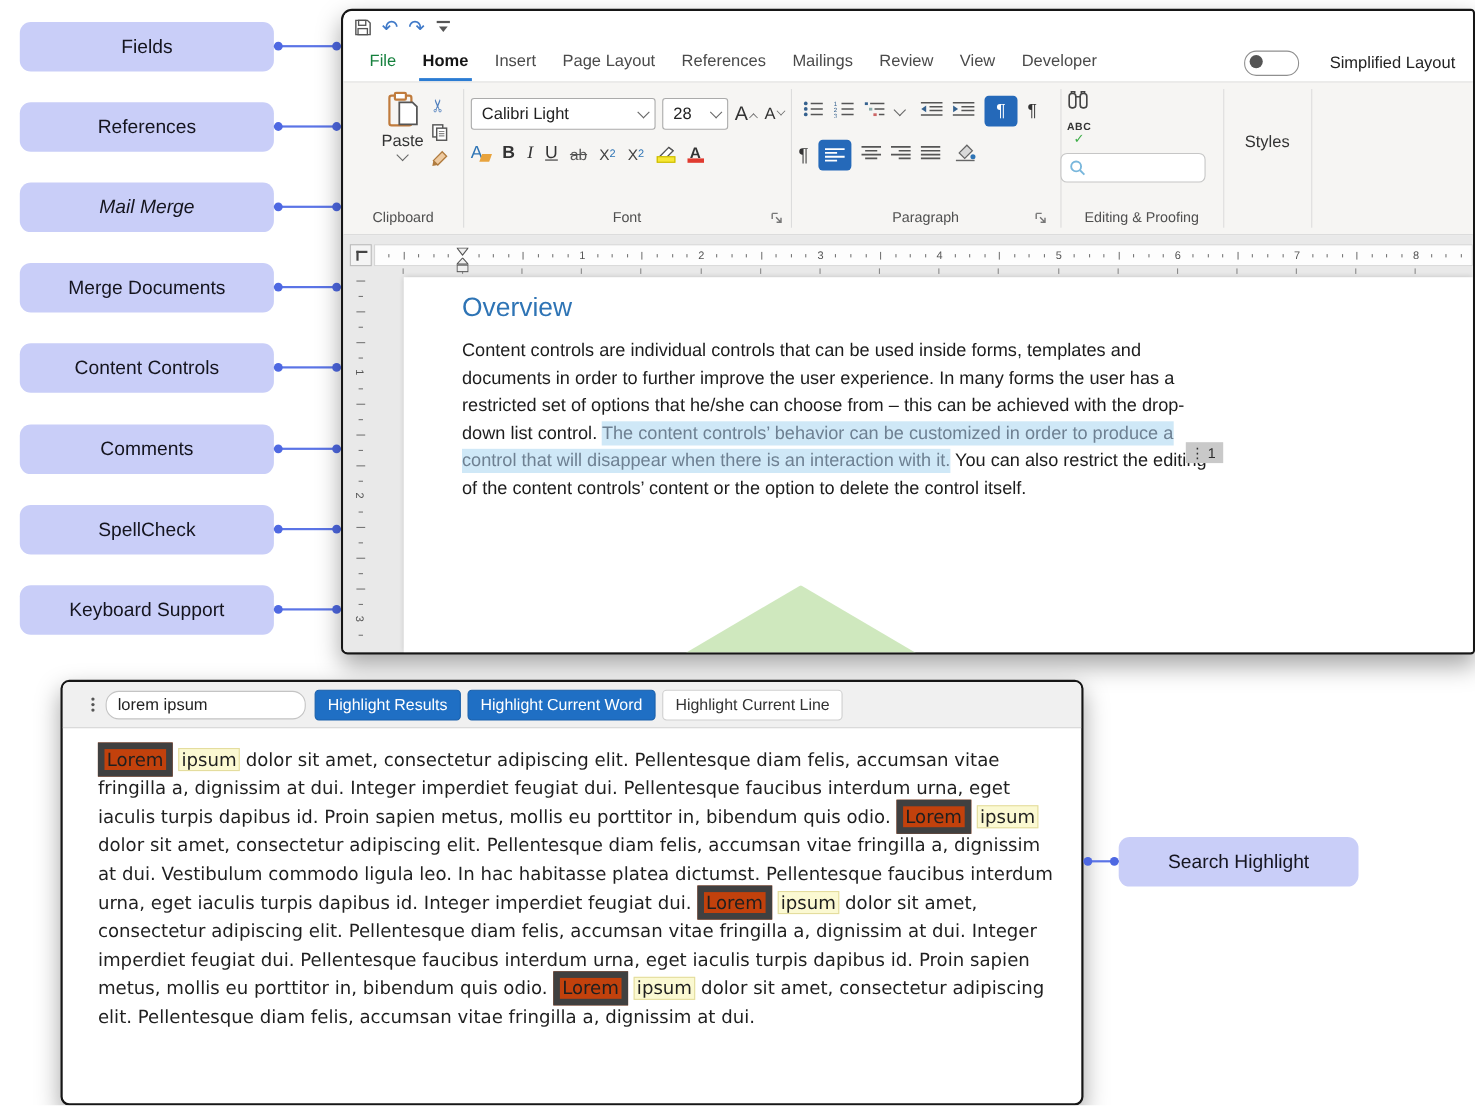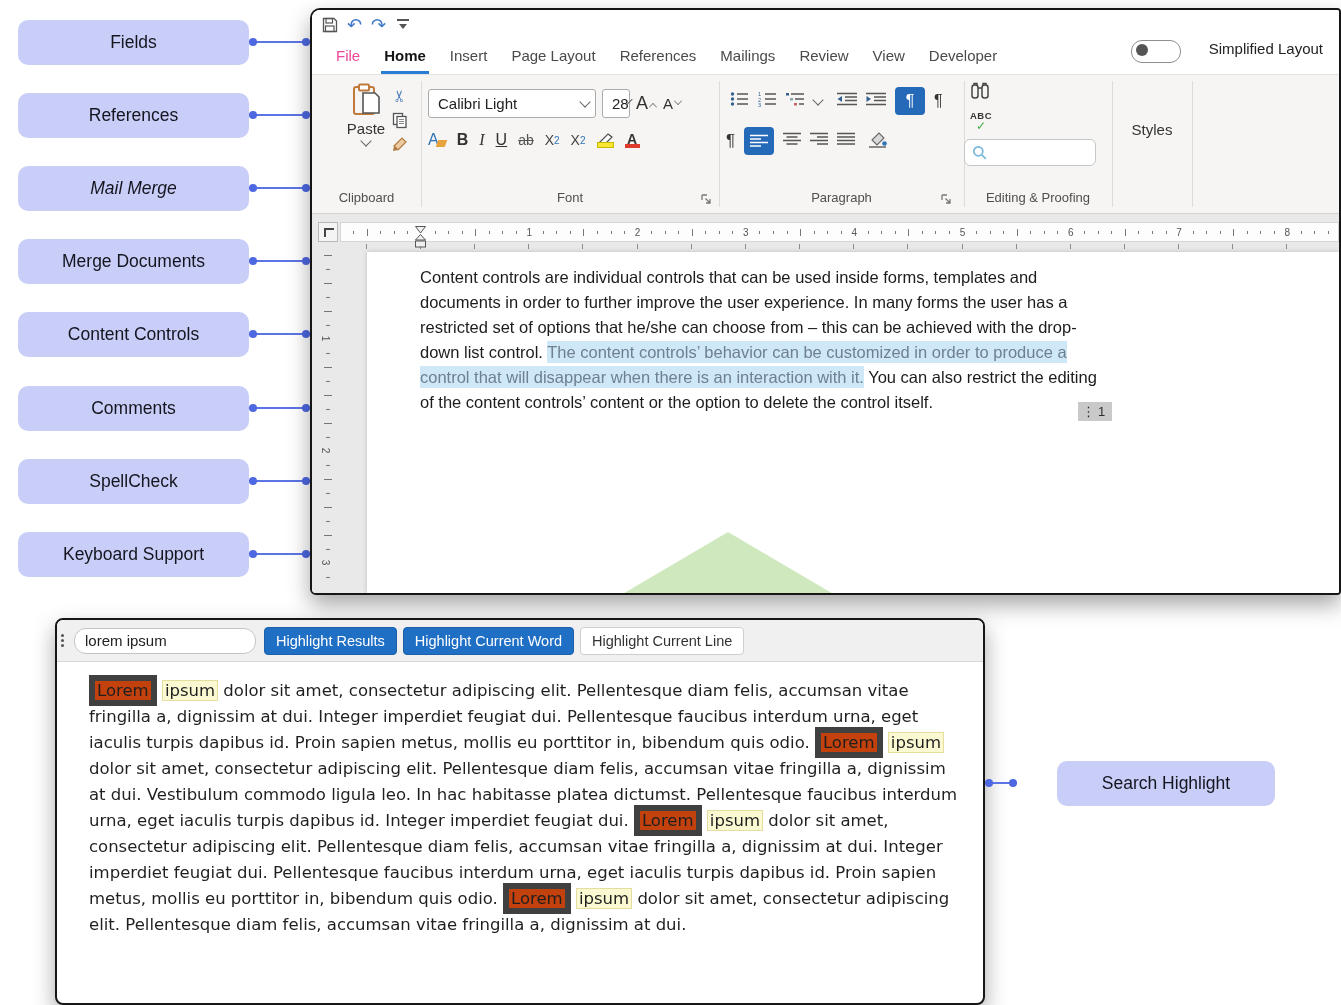--- a/index.html
+++ b/index.html
@@ -3,40 +3,40 @@
 <meta charset="utf-8">
 <style>
   html,body{margin:0;padding:0;background:#fff;}
   .canvas{position:relative;width:1341px;height:1005px;background:#fff;
           font-family:"Liberation Sans",sans-serif;overflow:hidden;}
 
   
   .pill{position:absolute;left:18px;width:231px;height:45px;background:#c9cef8;
         border-radius:10px;display:flex;align-items:center;justify-content:center;
         font-size:17.5px;color:#15151f;}
-  .pill.right{left:1017px;width:218px;margin-left:40px;}
+  .pill.right{left:1017px;width:218px;}
   .conn{position:absolute;height:2px;background:#5b74e6;}
   .conn i{position:absolute;width:8px;height:8px;border-radius:50%;background:#4e68e2;top:-3px;}
   .conn i.a{left:0;} .conn i.b{right:0;}
 
   
   .win{position:absolute;left:310px;top:8px;width:1031px;height:587px;box-sizing:border-box;
        background:#fff;border:2px solid #161616;border-radius:10px 4px 4px 6px;
        box-shadow:0 10px 22px rgba(0,0,0,.35);overflow:hidden;}
   .qat{height:30px;display:flex;align-items:center;padding-left:10px;gap:9px;background:#fff;}
   .qglyph{font-size:18px;line-height:18px;color:#3f79c8;cursor:default;}
   .qmore{width:12px;height:10px;border-top:2px solid #555;position:relative;margin-left:2px;}
   .qmore:after{content:"";position:absolute;left:2px;top:3px;border:4px solid transparent;border-top:5px solid #555;}
 
   .tabs{height:34px;display:flex;align-items:stretch;padding-left:12px;background:#fff;}
   .tab{padding:7px 12px 0;font-size:15px;color:#4a4a4a;position:relative;}
-  .tab.muted{color:#ec4899;}
+  .tab.muted{color:#15803d;}
   .tab.active{color:#151515;font-weight:700;}
   .tab.active:after{content:"";position:absolute;left:9px;right:9px;bottom:0;height:3px;background:#2b7cd3;}
-  .toggle-wrap{margin-left:auto;display:flex;gap:28px;padding-right:16px;}
+  .toggle-wrap{margin-left:auto;display:flex;align-items:center;gap:28px;padding-right:16px;}
   .switch{width:48px;height:21px;border:1.5px solid #8f8f8f;border-radius:11px;position:relative;background:#fff;}
   .knob{position:absolute;left:4px;top:3px;width:12px;height:12px;border-radius:50%;background:#555;}
   .toggle-label{font-size:15px;color:#222;}
 
   
   .band{position:relative;height:140px;background:#f6f5f3;border-top:1px solid #e2e2e2;border-bottom:1px solid #d2d2d2;box-sizing:border-box;}
   .gsep{position:absolute;top:6px;bottom:6px;width:1px;background:#dcdcdc;}
   .glabel{position:absolute;bottom:8px;font-size:13px;color:#4f4f4f;text-align:center;}
   .launch{position:absolute;bottom:10px;width:12px;height:12px;}
   .row{position:absolute;display:flex;align-items:center;gap:10px;}
@@ -81,21 +81,21 @@
   .bold{font-weight:700;}
   .badge{position:absolute;left:711px;top:150px;z-index:2;background:#c9c9c9;color:#2d2d2d;
          font-size:13px;display:flex;align-items:center;gap:3px;padding:2px 7px 2px 4px;}
   .tri{position:absolute;left:225px;top:280px;width:272px;height:80px;background:#bfe0a8;opacity:.75;
        clip-path:polygon(50% 0,0 100%,100% 100%);z-index:0;}
 
   
   .panel{position:absolute;left:55px;top:618px;width:930px;height:387px;box-sizing:border-box;
          background:#fff;border:2px solid #161616;border-radius:8px;
          box-shadow:0 10px 22px rgba(0,0,0,.35);overflow:hidden;}
-  .ptoolbar{height:41px;background:#f0f0f0;border-bottom:1px solid #d8d8d8;display:flex;align-items:center;padding-left:2px;gap:8px;}
+  .ptoolbar{height:41px;background:#f0f0f0;border-bottom:1px solid #d8d8d8;display:flex;align-items:center;padding-left:24px;gap:8px;}
   .handle{display:flex;flex-direction:column;gap:2px;padding:0 2px;}
   .handle i{width:3px;height:3px;border-radius:50%;background:#555;}
   .sinput{width:182px;height:26px;box-sizing:border-box;border:1px solid #c4c4c4;border-radius:12px;
           padding:0 10px;font-size:15px;color:#222;font-family:"Liberation Sans",sans-serif;background:#fff;}
   .sbtn{height:28px;padding:0 11px;border-radius:4px;font-size:14.5px;display:flex;align-items:center;
         background:#fff;border:1px solid #cfcfcf;color:#333;white-space:nowrap;}
   .sbtn.on{background:#1f6fc4;border-color:#1a60ab;color:#fff;}
   .ptext{margin:16px 22px 0 32px;font-family:"DejaVu Sans",sans-serif;font-size:16.5px;line-height:26px;color:#1f1f1f;}
   .hl-current{background:#c2410c;border:6px solid #404040;padding:0 2px;}
   .hl-result{background:#fbf9d2;border:1px solid #e4dd9e;padding:0 2px;}
@@ -211,21 +211,21 @@
         </span>
       </div>
       <div class="glabel" style="left:0;width:109px">Clipboard</div>
       <div class="gsep" style="left:109px"></div>
 
       <div class="row" style="left:116px;top:14px;gap:6px">
         <span class="combo" style="width:168px">
           <span>Calibri Light</span>
             <span class="chev"></span>
         </span>
-        <span class="combo" style="width:28px">
+        <span class="combo" style="width:60px">
           <span>28</span>
             <span class="chev"></span>
         </span>
         <span class="rbtn" style="font-size:18px">A<span class="chev up" style="transform:rotate(225deg) scale(.7);margin:6px 0 0 1px"></span></span>
         <span class="rbtn" style="font-size:15px">A<span class="chev" style="transform:rotate(45deg) scale(.7);margin:-6px 0 0 1px"></span></span>
       </div>
       <div class="row" style="left:116px;top:56px;gap:11px">
         <span class="rbtn">
             <span style="color:#2e74b5;font-size:16px">A</span>
             <span style="width:9px;height:7px;background:#e8a33d;transform:skewX(-20deg);margin:7px 0 0 -2px"></span>
@@ -481,20 +481,21 @@
           <i class="vtick" style="top: 269px; width: 4px; left: 6px;"></i>
           <i class="vtick" style="top: 283px; width: 8px; left: 4px;"></i>
           <i class="vtick" style="top: 297px; width: 4px; left: 6px;"></i>
           <span class="vnum" style="top: 305px;">3</span>
           <i class="vtick" style="top: 325px; width: 4px; left: 6px;"></i>
         </div>
 
       <div class="page">
         <div class="tri"></div>
         <div class="doccontent">
+          <h2 class="docheading">Overview</h2>
           <p class="docp" id="doc-p1"><span>Content controls are individual controls that can be used inside forms, templates and documents in order to further improve the user experience. In many forms the user has a restricted set of options that he/she can choose from – this can be achieved with the drop-down list control. </span><span class="sel">The content controls’ behavior can be customized in order to produce a control that will disappear when there is an interaction with it.</span><span> You can also restrict the editing of the content controls’ content or the option to delete the control itself.</span></p>
         </div>
         <span class="badge">
           <span>⋮</span>
           <span>1</span>
         </span>
       </div>
     </div>
   </div>
 

